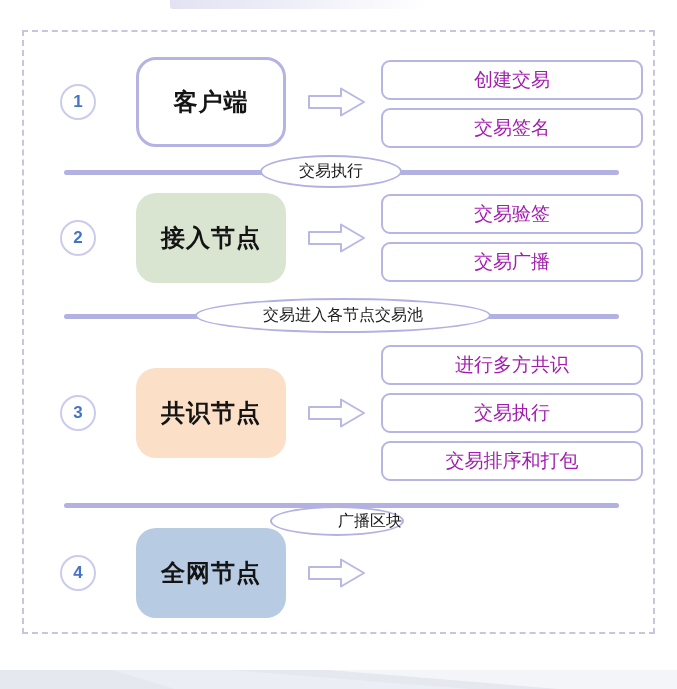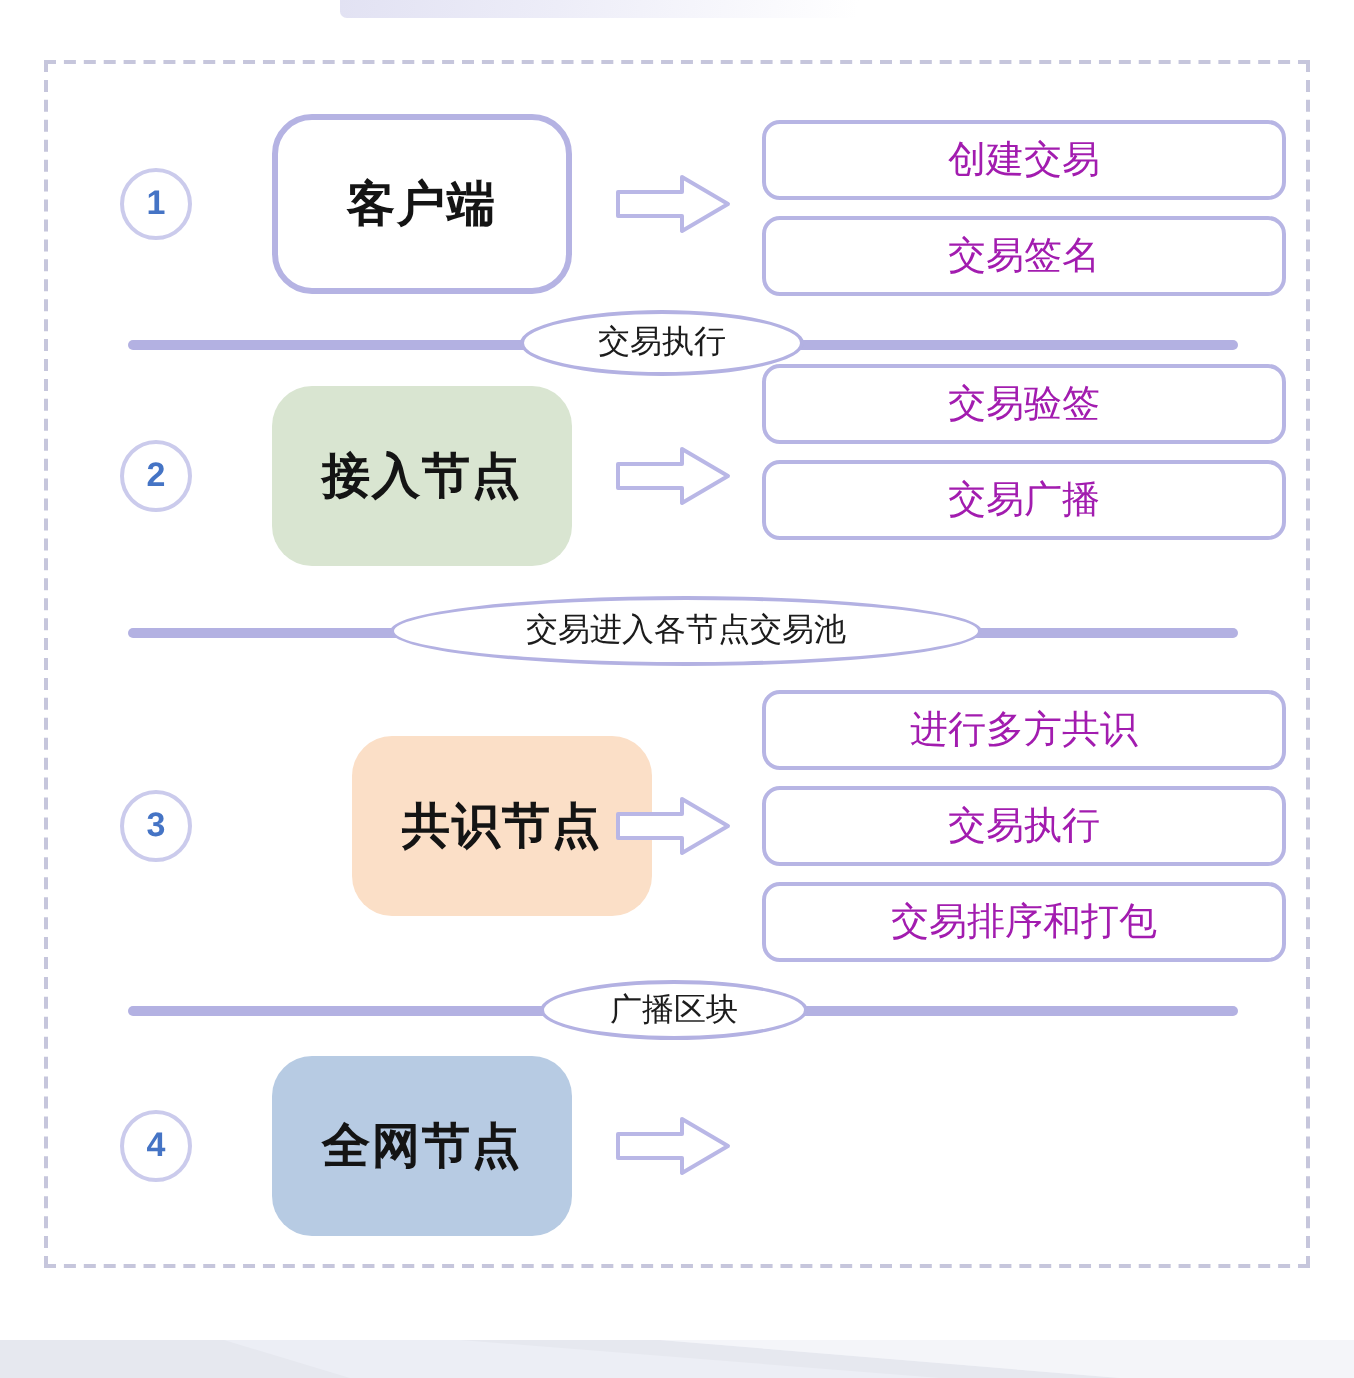--- a/index.html
+++ b/index.html
@@ -84,47 +84,47 @@
 
   <div class="abs step-circle" style="left:36px;top:188px;">
     <span>2</span>
   </div>
   <div class="abs actor-box" style="top: 161px; background: rgb(217, 229, 209); text-align: center;">
     <span>接入节点</span>
   </div>
   <svg class="arrow-svg" style="top:191px;" viewBox="0 0 58 30">
     <path d="M1 9 L33 9 L33 1.5 L56 15 L33 28.5 L33 21 L1 21 Z" fill="#ffffff" stroke="#b9b7e6" stroke-width="2" stroke-linejoin="round"></path>
   </svg>
-  <div class="outputs" style="top:150px;">
+  <div class="outputs" style="top:162px;">
     <div class="out-box">交易验签</div>
     <div class="out-box">交易广播</div>
   </div>
 
   <div class="abs divider-line" style="top:282px;"></div>
   <div class="abs divider-ellipse" style="left:171px;top:266px;width:296px;height:35px;">
     <span>交易进入各节点交易池</span>
   </div>
 
   <div class="abs step-circle" style="left:36px;top:363px;">
     <span>3</span>
   </div>
-  <div class="abs actor-box" style="top: 336px; background: rgb(251, 223, 199); margin-left: 40px;">
+  <div class="abs actor-box" style="top: 336px; background: rgb(251, 223, 199);">
     <span>共识节点</span>
   </div>
   <svg class="arrow-svg" style="top:366px;" viewBox="0 0 58 30">
     <path d="M1 9 L33 9 L33 1.5 L56 15 L33 28.5 L33 21 L1 21 Z" fill="#ffffff" stroke="#b9b7e6" stroke-width="2" stroke-linejoin="round"></path>
   </svg>
   <div class="outputs" style="top:313px;">
     <div class="out-box">进行多方共识</div>
     <div class="out-box">交易执行</div>
     <div class="out-box">交易排序和打包</div>
   </div>
 
   <div class="abs divider-line" style="top:471px;"></div>
-  <div class="abs divider-ellipse" style="left:246px;top:458px;width:134px;height:30px;">
+  <div class="abs divider-ellipse" style="left:246px;top:474px;width:134px;height:30px;justify-content:flex-end;">
     <span>广播区块</span>
   </div>
 
   <div class="abs step-circle" style="left:36px;top:523px;">
     <span>4</span>
   </div>
   <div class="abs actor-box" style="top: 496px; background: rgb(183, 203, 227); font-family: Liberation Mono, monospace;">
     <span>全网节点</span>
   </div>
   <svg class="arrow-svg" style="top:526px;" viewBox="0 0 58 30">

